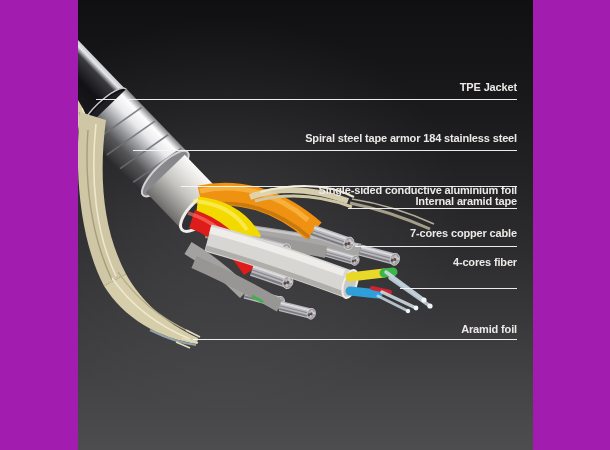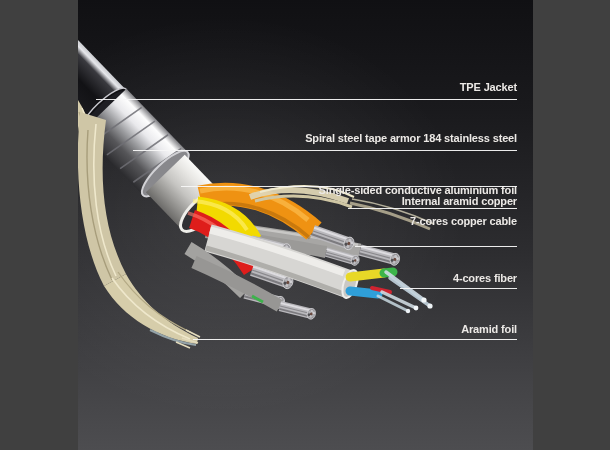--- a/index.html
+++ b/index.html
@@ -1,17 +1,17 @@
 <!DOCTYPE html>
 <html><head>
 <meta charset="utf-8">
 <style>
   html,body{margin:0;padding:0;background:#ffffff;}
   .stage{
-    position:relative;width:610px;height:450px;background:#404040;
+    position:relative;width:610px;height:450px;background:#a21caf;
     font-family:"Liberation Sans",sans-serif;overflow:hidden;
   }
   .stage svg{position:absolute;left:0;top:0;}
   .callout-text{
     position:absolute;right:93px;color:#ece9e6;font-size:11px;font-weight:700;
     letter-spacing:-0.15px;white-space:nowrap;line-height:11px;
   }
   .callout-line{
     position:absolute;right:93px;height:1.4px;background:#f7f7f7;opacity:.95;
   }
@@ -199,31 +199,31 @@
     <div class="callout-text" style="top:133px">Spiral steel tape armor 184 stainless steel</div>
     <div class="callout-line" style="top:150px;left:133px"></div>
   </div>
 
   <div>
     <div class="callout-text" style="top:185px">Single-sided conductive aluminium foil</div>
     <div class="callout-line" style="top:186px;left:181px"></div>
   </div>
 
   <div>
-    <div class="callout-text" style="top:196px">Internal aramid copper</div>
+    <div class="callout-text" style="top:196px">Internal aramid tape</div>
     <div class="callout-line" style="top:208px;left:348px"></div>
   </div>
 
   <div>
-    <div class="callout-text" style="top:216px">7-cores copper cable</div>
+    <div class="callout-text" style="top:228px">7-cores copper cable</div>
     <div class="callout-line" style="top:246px;left:355px"></div>
   </div>
 
   <div>
-    <div class="callout-text" style="top:273px">4-cores fiber</div>
+    <div class="callout-text" style="top:257px">4-cores fiber</div>
     <div class="callout-line" style="top:288px;left:400px"></div>
   </div>
 
   <div>
     <div class="callout-text" style="top:324px">Aramid foil</div>
     <div class="callout-line" style="top:339px;left:193px"></div>
   </div>
 
 </div>
 

